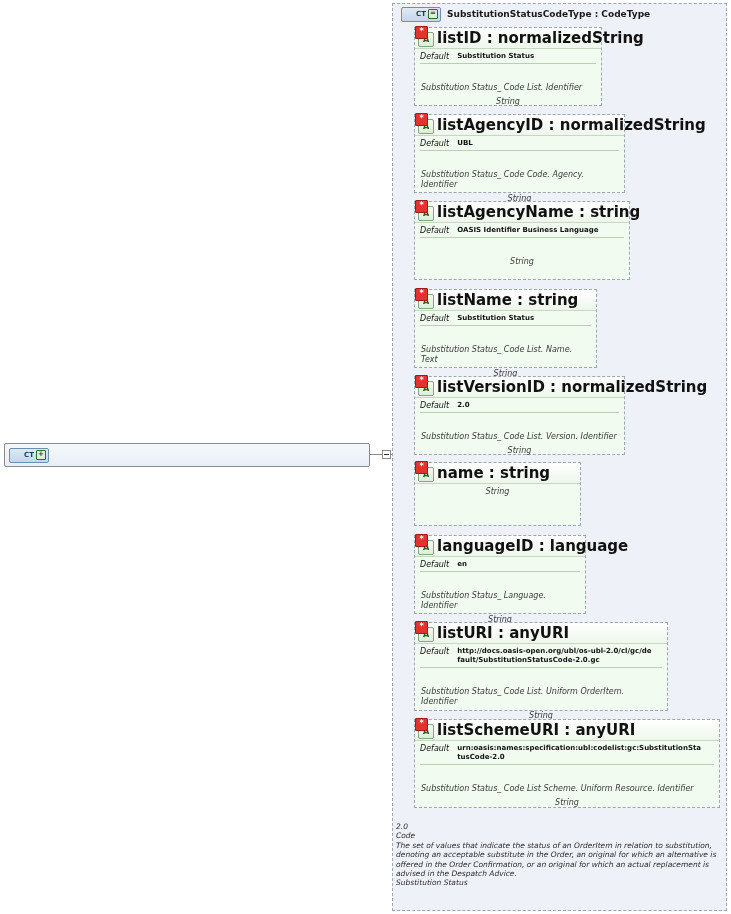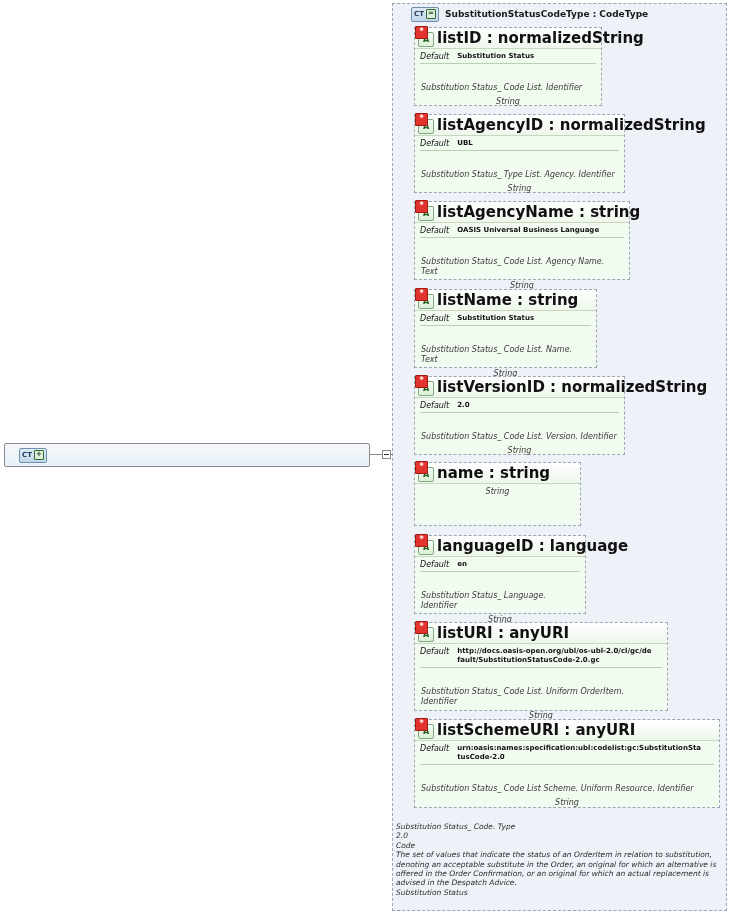--- a/index.html
+++ b/index.html
@@ -32,34 +32,35 @@
     border: 1px solid #8a8a8a;
     background: linear-gradient(to bottom, #f4f8fb 0%, #e8eff7 100%);
     border-radius: 2px;
     display: flex;
     align-items: center;
     box-sizing: border-box;
   }
   .ct-badge {
     width: 26px;
     height: 13px;
-    margin-left: 14px;
+    margin-left: 4px;
     margin-right: 6px;
     border: 1px solid #6f8fae;
     border-radius: 2px;
     background: linear-gradient(to bottom, #dfeaf5, #c3d6e8);
     font-size: 7px;
     font-weight: bold;
     color: #1b3a5c;
     display: flex;
     align-items: center;
     justify-content: center;
     letter-spacing: 0;
     position: relative;
     flex: none;
+    padding-left: 12px;
   }
   .ct-badge .sym {
     display: inline-block;
     width: 8px;
     height: 8px;
     margin-left: 2px;
     border: 1px solid #2e6b2e;
     border-radius: 1px;
     background: #ddeedd;
     font-size: 7px;
@@ -274,37 +275,36 @@
       <span class="a-badge">
         <span class="req-marker">*</span>
         <span>A</span>
       </span>
       <span class="attr-name">listAgencyID : normalizedString</span>
     </div>
     <div class="row-default">
       <span class="lbl">Default</span>
       <span class="val">UBL</span>
     </div>
-    <div class="row-doc">Substitution Status_ Type List. Agency. Identifier</div>
+    <div class="row-doc">Substitution Status_ Code Code. Agency. Identifier</div>
     <div class="row-type">String</div>
   </div>
 
   <div class="attr" style="left:414px; top:201px; width:216px; height:79px;">
     <div class="attr-head">
       <span class="a-badge">
         <span class="req-marker">*</span>
         <span>A</span>
       </span>
       <span class="attr-name">listAgencyName : string</span>
     </div>
     <div class="row-default">
       <span class="lbl">Default</span>
-      <span class="val">OASIS Universal Business Language</span>
-    </div>
-    <div class="row-doc">Substitution Status_ Code List. Agency Name. Text</div>
+      <span class="val">OASIS Identifier Business Language</span>
+    </div>
     <div class="row-type">String</div>
   </div>
 
   <div class="attr" style="left:414px; top:289px; width:183px; height:79px;">
     <div class="attr-head">
       <span class="a-badge">
         <span class="req-marker">*</span>
         <span>A</span>
       </span>
       <span class="attr-name">listName : string</span>
@@ -386,20 +386,19 @@
     </div>
     <div class="row-default">
       <span class="lbl">Default</span>
       <span class="val" style="max-width:245px;">urn:oasis:names:specification:ubl:codelist:gc:SubstitutionStatusCode-2.0</span>
     </div>
     <div class="row-doc">Substitution Status_ Code List Scheme. Uniform Resource. Identifier</div>
     <div class="row-type">String</div>
   </div>
 
   <div class="footer-note">
-    <div>Substitution Status_ Code. Type</div>
     <div>2.0</div>
     <div>Code</div>
     <div>The set of values that indicate the status of an OrderItem in relation to substitution, denoting an acceptable substitute in the Order, an original for which an alternative is offered in the Order Confirmation, or an original for which an actual replacement is advised in the Despatch Advice.</div>
     <div>Substitution Status</div>
   </div>
 
 </div>
 
 </body></html>

